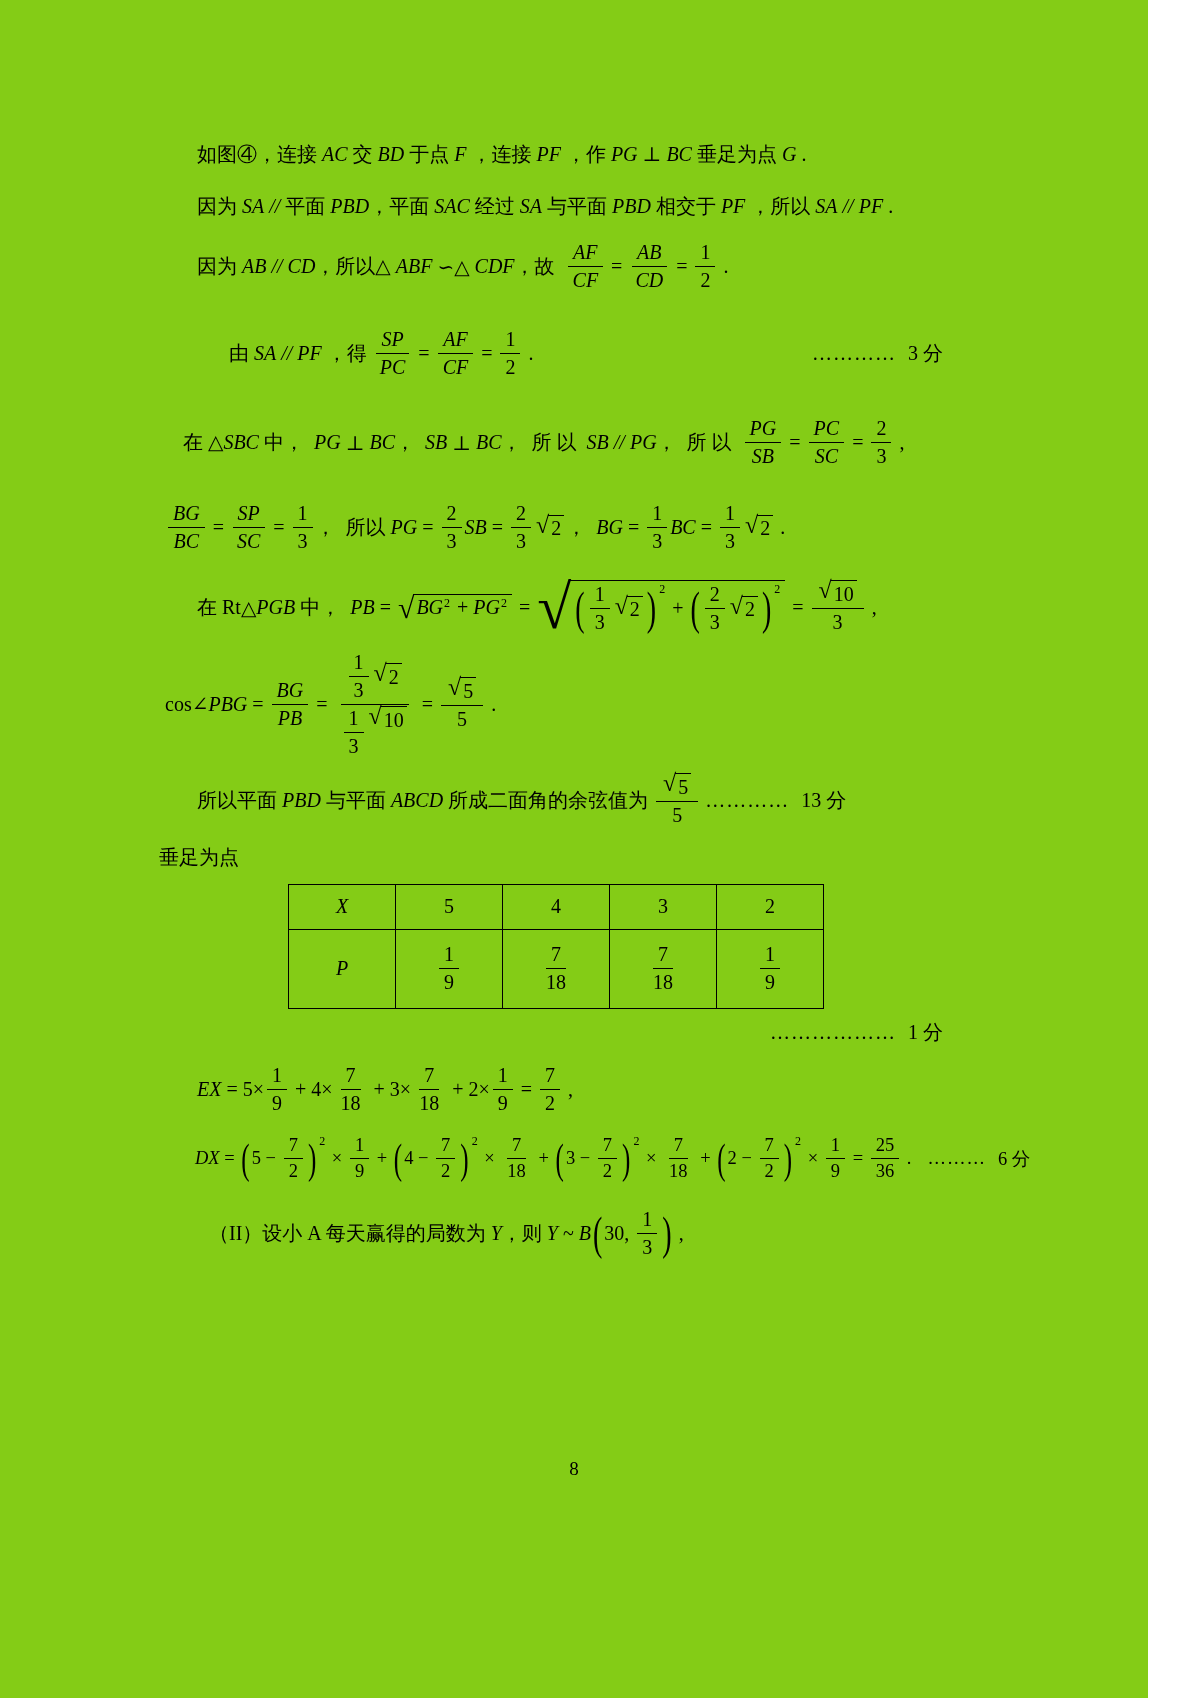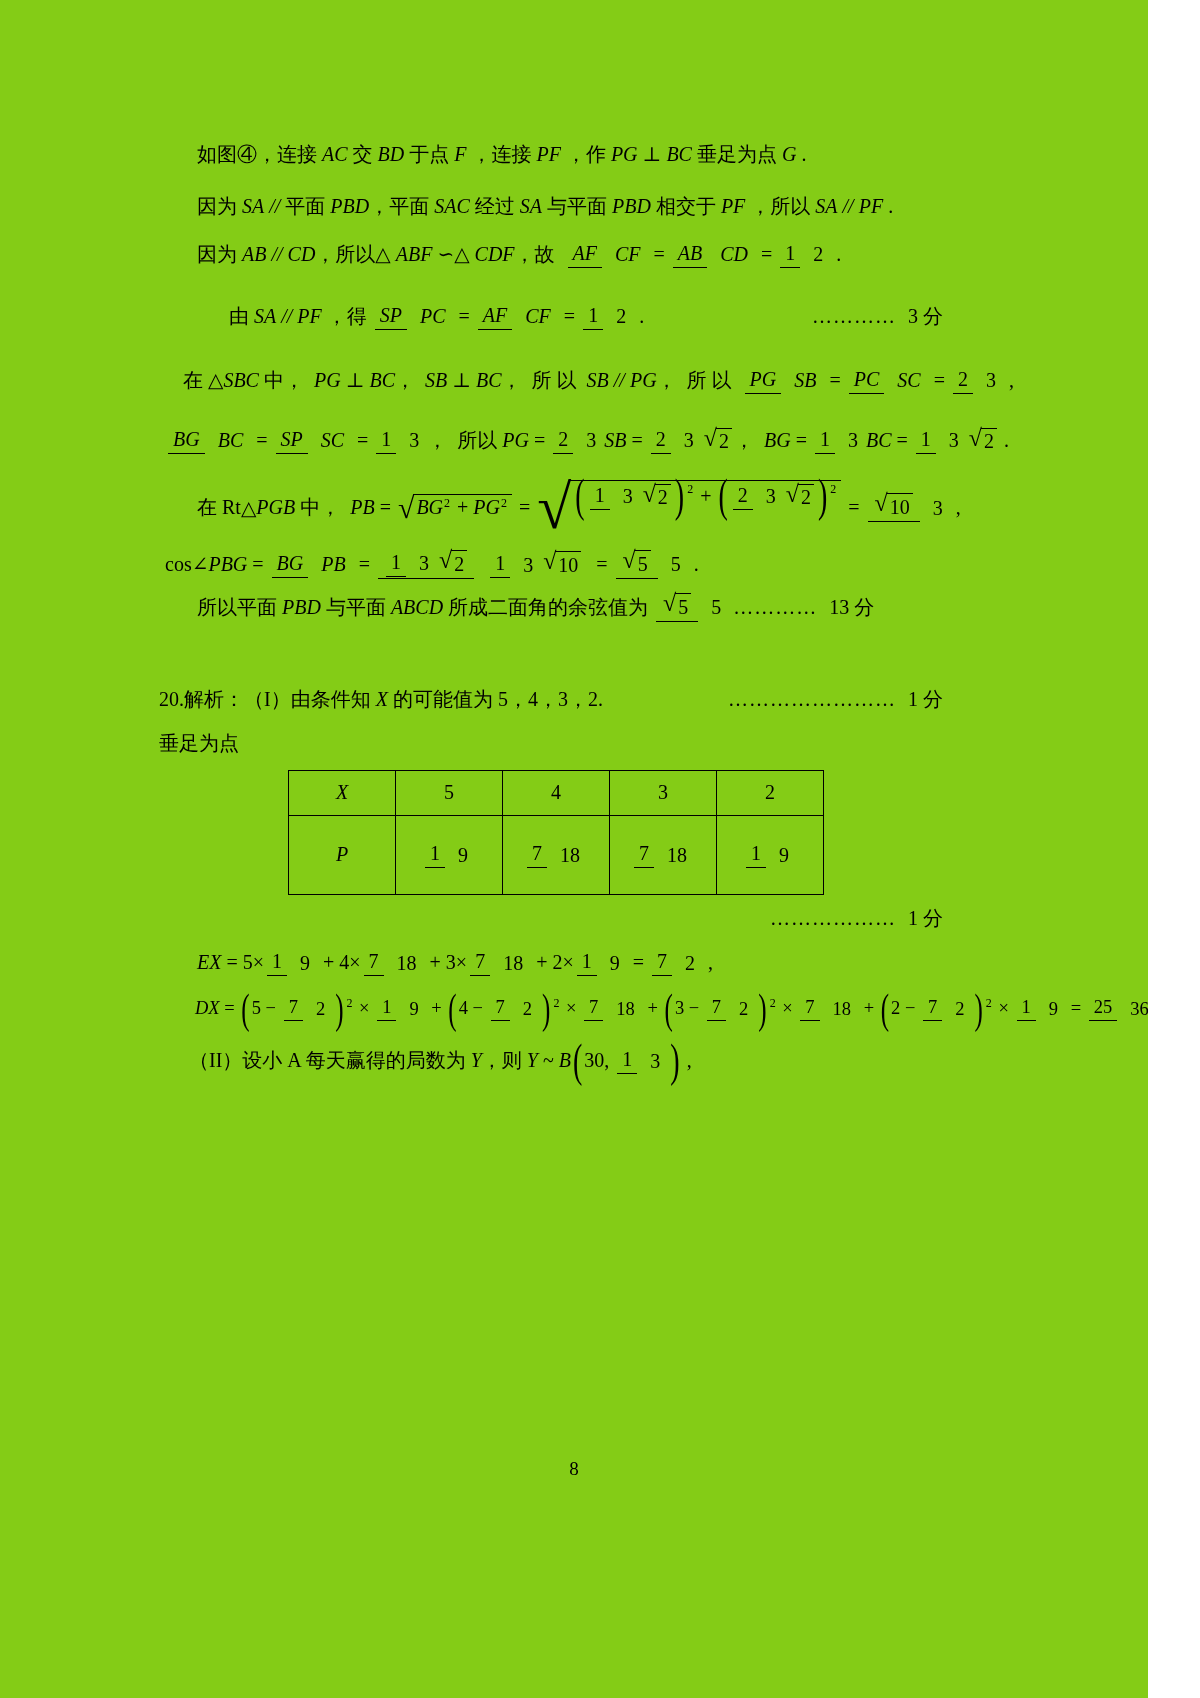--- a/index.html
+++ b/index.html
@@ -8,23 +8,23 @@
     font-family:"Liberation Serif","DejaVu Serif",serif;font-size:20px;color:#000;
   }
   .content{position:absolute;left:165px;top:140px;width:778px;}
   .math-line{display:flex;align-items:center;min-height:28px;}
   .math-line span{white-space:pre;}
   .mrow{display:flex;align-items:center;flex-wrap:nowrap;}
   .mt{font-style:normal;}
   .mi{font-style:italic;}
   .mb{font-weight:normal;}
   .msup{font-size:12px;line-height:1;align-self:flex-start;margin:1px 2px 0 1px;}
-  .frac{display:inline-flex;flex-direction:row;align-items:center;margin:0 3px;vertical-align:middle;gap:8px;}
+  .frac{display:inline-flex;flex-direction:column;align-items:center;margin:0 3px;vertical-align:middle;}
   .fnum{display:flex;justify-content:center;align-items:center;padding:0 5px 1px 5px;border-bottom:1.4px solid #000;line-height:1.25;}
-  .fden{display:flex;justify-content:center;align-items:flex-end;padding:1px 5px 0 5px;line-height:1.25;}
+  .fden{display:flex;justify-content:center;align-items:flex-start;padding:1px 5px 0 5px;line-height:1.25;}
   .sqrt{display:inline-flex;align-items:flex-start;margin:0 2px;}
   .srad{line-height:0.9;font-size:1.2em;margin-right:-1px;}
   .sbody{display:inline-flex;align-items:center;border-top:1.4px solid #000;padding:1px 3px 0 3px;}
   .bigp{display:inline-block;font-size:28px;font-weight:300;transform:scaleY(1.65);line-height:1;margin:0 2px;}
   .tail{display:flex;align-items:center;}
   .tail-right{margin-left:auto;}
   .dots{letter-spacing:1px;}
   .score{margin-left:12px;}
   .dist-table{border-collapse:collapse;margin-left:123px;}
   .dist-table td{border:1.5px solid #000;width:104px;text-align:center;vertical-align:middle;}
@@ -79,27 +79,20 @@
     </div>
 
     <div class="math-line" style="margin-left:32px;margin-top:14px;font-family:Liberation Serif, serif;">
       <span class="mrow"><span class="mt">所以平面 </span><span class="mi">PBD</span><span class="mt"> 与平面 </span><span class="mi">ABCD</span><span class="mt"> 所成二面角的余弦值为 </span><span class="frac"><span class="fnum"><span class="sqrt"><span class="srad">√</span><span class="sbody"><span class="mt">5</span></span></span></span><span class="fden"><span class="mt">5</span></span></span></span>
       <span class="tail" style="margin-left:4px;">
         <span class="dots">…………</span>
         <span class="score">13 分</span>
       </span>
     </div>
 
-    <div class="math-line" style="margin-left:-6px;margin-top:64px;">
-      <span class="mrow"><span class="mt">20.解析：（I）由条件知 </span><span class="mi">X</span><span class="mt"> 的可能值为 5，4，3，2.</span></span>
-      <span class="tail tail-right">
-        <span class="dots">……………………</span>
-        <span class="score">1 分</span>
-      </span>
-    </div>
 
     <div class="math-line" style="margin-left:-6px;margin-top:16px;">
       <span class="mt">垂足为点</span>
     </div>
 
     <table class="dist-table" style="margin-top:12px;">
       <tbody>
           <tr class="r1">
         <td class="mi">X</td>
         <td>5</td>
@@ -149,20 +142,20 @@
     </div>
 
     <div class="math-line tight" style="margin-left:30px;margin-top:18px;">
       <span class="mrow"><span class="mi">DX</span><span class="mt"> = </span><span class="bigp">(</span><span class="mt">5 − </span><span class="frac"><span class="fnum"><span class="mt">7</span></span><span class="fden"><span class="mt">2</span></span></span><span class="bigp">)</span><span class="msup">2</span><span class="mt"> × </span><span class="frac"><span class="fnum"><span class="mt">1</span></span><span class="fden"><span class="mt">9</span></span></span><span class="mt"> + </span><span class="bigp">(</span><span class="mt">4 − </span><span class="frac"><span class="fnum"><span class="mt">7</span></span><span class="fden"><span class="mt">2</span></span></span><span class="bigp">)</span><span class="msup">2</span><span class="mt"> × </span><span class="frac"><span class="fnum"><span class="mt">7</span></span><span class="fden"><span class="mt">18</span></span></span><span class="mt"> + </span><span class="bigp">(</span><span class="mt">3 − </span><span class="frac"><span class="fnum"><span class="mt">7</span></span><span class="fden"><span class="mt">2</span></span></span><span class="bigp">)</span><span class="msup">2</span><span class="mt"> × </span><span class="frac"><span class="fnum"><span class="mt">7</span></span><span class="fden"><span class="mt">18</span></span></span><span class="mt"> + </span><span class="bigp">(</span><span class="mt">2 − </span><span class="frac"><span class="fnum"><span class="mt">7</span></span><span class="fden"><span class="mt">2</span></span></span><span class="bigp">)</span><span class="msup">2</span><span class="mt"> × </span><span class="frac"><span class="fnum"><span class="mt">1</span></span><span class="fden"><span class="mt">9</span></span></span><span class="mt"> = </span><span class="frac"><span class="fnum"><span class="mt">25</span></span><span class="fden"><span class="mt">36</span></span></span><span class="mt"> .</span></span>
       <span class="tail" style="margin-left:16px;">
         <span class="dots">………</span>
         <span class="score">6 分</span>
       </span>
     </div>
 
-    <div class="math-line" style="margin-left:24px;margin-top:24px;">
+    <div class="math-line" style="margin-left:44px;margin-top:24px;">
       <span class="mrow"><span class="mt">（II）设小 A 每天赢得的局数为 </span><span class="mi">Y</span><span class="mt">，则 </span><span class="mi">Y</span><span class="mt"> ~ </span><span class="mi">B</span><span class="bigp">(</span><span class="mt">30, </span><span class="frac"><span class="fnum"><span class="mt">1</span></span><span class="fden"><span class="mt">3</span></span></span><span class="bigp">)</span><span class="mt"> ,</span></span>
     </div>
 
   </div>
 
   <div class="page-number">8</div>
 </div>
 
 </body></html>

